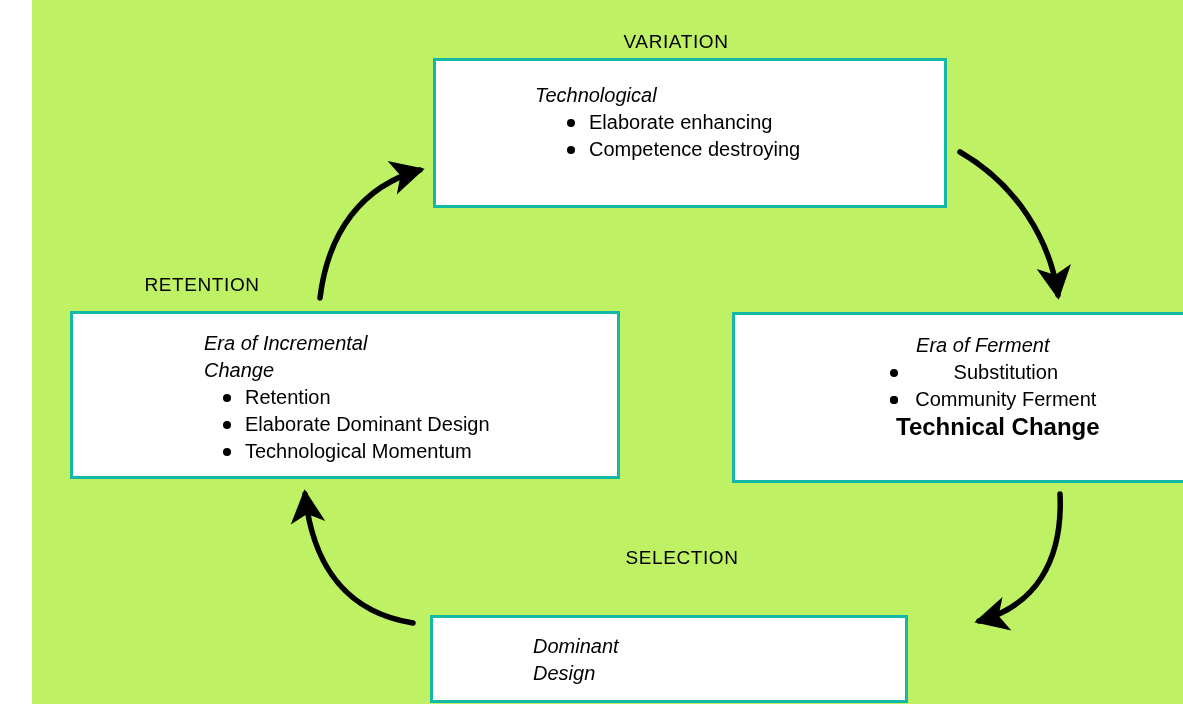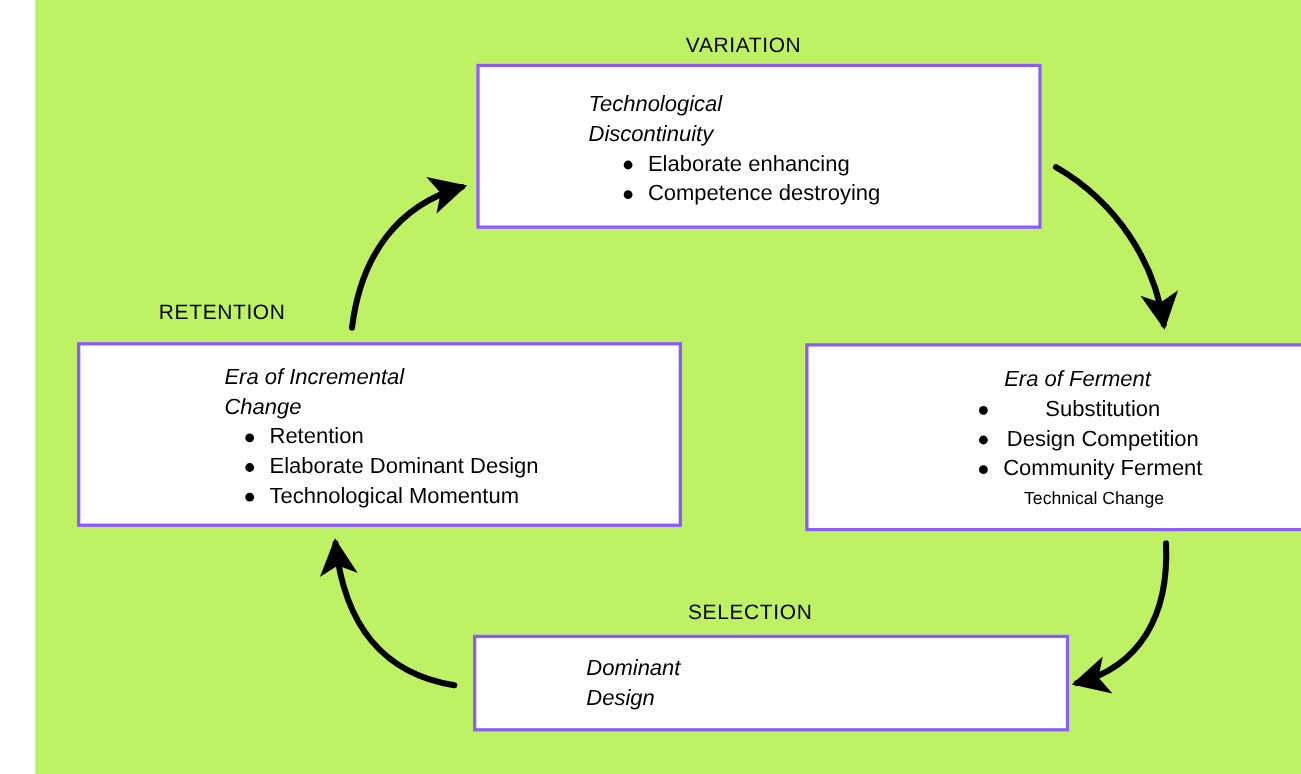--- a/index.html
+++ b/index.html
@@ -33,21 +33,21 @@
     font-size: 19px;
     font-weight: 400;
     letter-spacing: 0.6px;
     color: #000000;
     white-space: nowrap;
     text-align: center;
   }
   .node-box {
     position: absolute;
     box-sizing: border-box;
-    border: 3px solid #8b5cf6;
+    border: 3px solid #14b8a6;
     background: #ffffff;
   }
   .box-inner {
     position: absolute;
     left: 0;
     top: 0;
   }
   .box-title {
     font-family: "Liberation Sans", sans-serif;
     font-style: italic;
@@ -74,25 +74,26 @@
     position: absolute;
     left: 0;
     top: 10px;
     width: 8px;
     height: 8px;
     background: #000000;
     border-radius: 50%;
   }
   .cont-line {
     font-family: "Liberation Sans", sans-serif;
-    font-size: 16px;
+    font-size: 24px;
     line-height: 27px;
     white-space: nowrap;
     color: #000000;
     padding-left: 30px;
+    font-weight: bold;
   }
 </style>
 </head>
 <body>
 
 <div id="canvas">
 
   <svg class="arrows-layer" viewBox="0 0 1183 704" xmlns="http://www.w3.org/2000/svg">
     <defs>
       <marker id="ah" viewBox="0 0 12 12" refX="9.5" refY="6" markerWidth="7" markerHeight="7" orient="auto-start-reverse">
@@ -111,21 +112,20 @@
 
   <div class="phase-label" style="left:544px; top:31px; width:200px;">VARIATION</div>
 
   <div class="phase-label" style="left:70px; top:274px; width:200px;">RETENTION</div>
 
   <div class="phase-label" style="left:550px; top:547px; width:200px;text-align:center;">SELECTION</div>
 
   <div class="node-box" style="left:401px; top:58px; width:514px; height:150px;">
     <div class="box-inner" style="left:99px; top:21px;">
       <div class="box-title">Technological</div>
-      <div class="box-title">Discontinuity</div>
       <ul class="bullet-list" style="margin-left:32px;">
         <li class="bullet-item">
           <span class="dot"></span>
           <span>Elaborate enhancing</span>
         </li>
         <li class="bullet-item">
           <span class="dot"></span>
           <span>Competence destroying</span>
         </li>
       </ul>
@@ -156,31 +156,30 @@
   <div class="node-box" style="left:700px; top:312px; width:467px; height:171px;text-align:center;">
     <div class="box-inner" style="left:131px; top:17px;">
       <div class="box-title">Era of Ferment</div>
       <ul class="bullet-list" style="margin-left:24px;">
         <li class="bullet-item">
           <span class="dot"></span>
           <span>Substitution</span>
         </li>
         <li class="bullet-item">
           <span class="dot"></span>
-          <span>Design Competition</span>
         </li>
         <li class="bullet-item">
           <span class="dot"></span>
           <span>Community Ferment</span>
         </li>
       </ul>
       <div class="cont-line">Technical Change</div>
     </div>
   </div>
 
-  <div class="node-box" style="left:398px; top:577px; width:542px; height:88px;">
+  <div class="node-box" style="left:398px; top:615px; width:478px; height:88px;">
     <div class="box-inner" style="left:100px; top:15px;">
       <div class="box-title">Dominant</div>
       <div class="box-title">Design</div>
     </div>
   </div>
 
 </div>
 
 </body></html>

